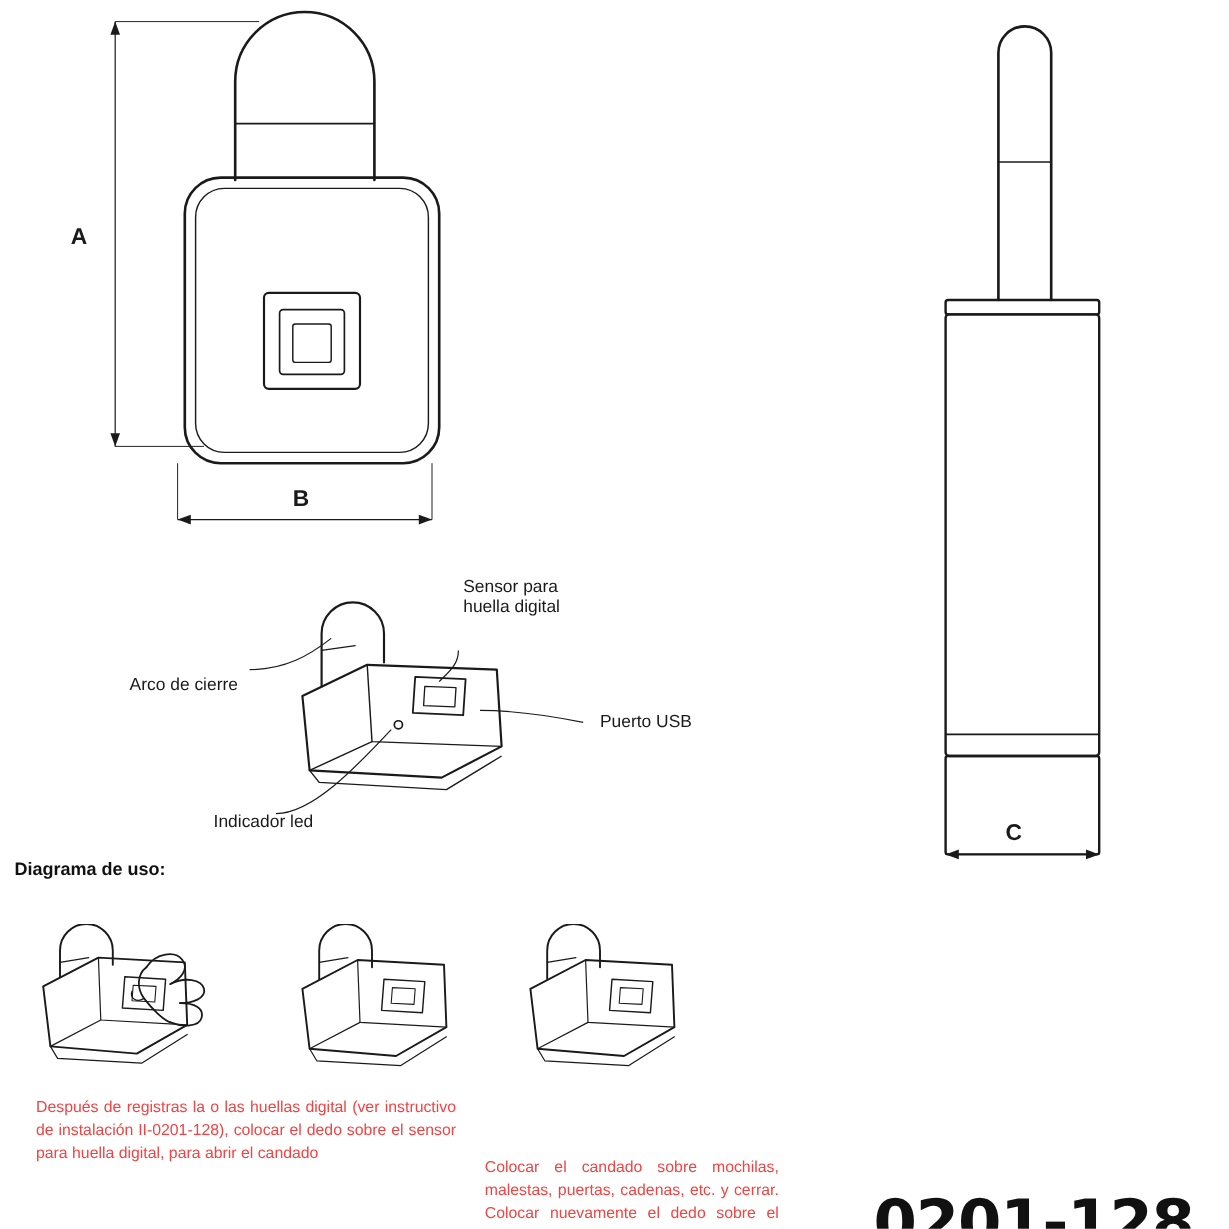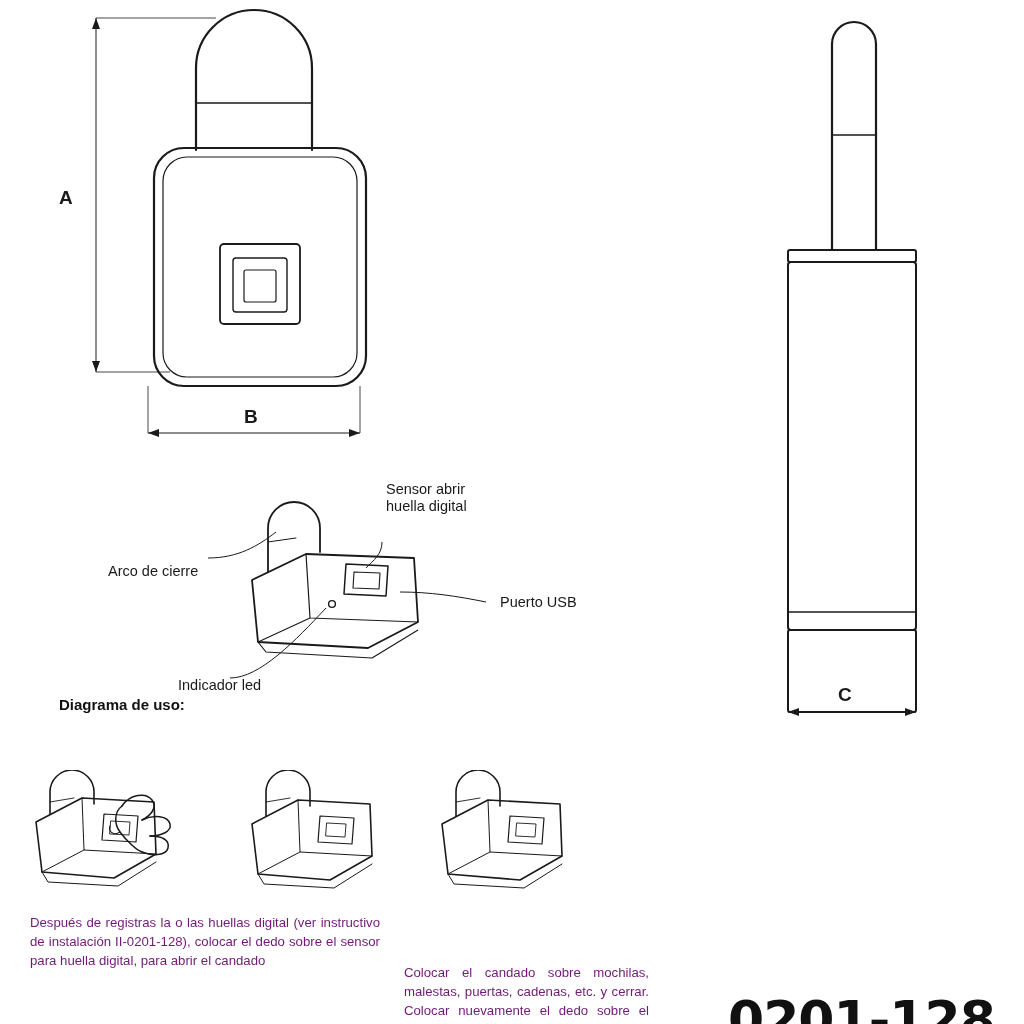--- a/index.html
+++ b/index.html
@@ -33,21 +33,21 @@
   .section-title {
     font-family: "Liberation Sans", sans-serif;
     font-size: 15px;
     font-weight: bold;
     color: #111;
   }
   .body-text {
     font-family: "Liberation Sans", sans-serif;
     font-size: 13.2px;
     line-height: 1.45;
-    color: #701a75;
+    color: #ef4444;
     text-align: justify;
   }
   .model-code {
     font-family: "DejaVu Sans", sans-serif;
     font-size: 52px;
     font-weight: bold;
     letter-spacing: -1px;
     color: #111;
     margin-top: 40px;
   }
@@ -148,27 +148,27 @@
       <path d="M282 62 C 282 74, 274 80, 266 88"></path>
 
       <path d="M108 78 C 138 78, 158 66, 176 52"></path>
 
       <path d="M300 112 C 330 112, 356 116, 386 122"></path>
 
       <path d="M130 198 C 160 198, 196 160, 226 128"></path>
     </g>
   </svg>
 </div>
-<div class="abs callout-label" style="left:386px; top:481px; width:160px;">Sensor abrir
+<div class="abs callout-label" style="left:386px; top:481px; width:160px;">Sensor para
 huella digital</div>
 <div class="abs callout-label" style="left:108px; top:563px;">Arco de cierre</div>
 <div class="abs callout-label" style="left:500px; top:594px;text-align:center;">Puerto USB</div>
 <div class="abs callout-label" style="left:178px; top:677px;">Indicador led</div>
 
-<div class="abs section-title" style="left:12px; top:696px;margin-left:47px;">Diagrama de uso:</div>
+<div class="abs section-title" style="left:12px; top:716px;">Diagrama de uso:</div>
 
 <div class="abs" style="left:18px; top:770px;">
   <svg width="190" height="130" viewBox="0 0 190 130" fill="none" stroke="#1a1a1a">
     <g stroke-width="1.6" stroke-linejoin="round" stroke-linecap="round">
       <path d="M32 44 L32 22 A22 22 0 0 1 76 22 L76 34"></path>
       <path d="M32 32 L56 28" stroke-width="0.9"></path>
       <path d="M18 52 L64 28 L136 32 L138 84 L96 108 L24 102 Z"></path>
       <path d="M64 28 L66 80 L138 84" stroke-width="1"></path>
       <path d="M66 80 L24 102" stroke-width="1"></path>
       <path d="M24 102 L30 112 L100 116 L138 92" stroke-width="1"></path>

